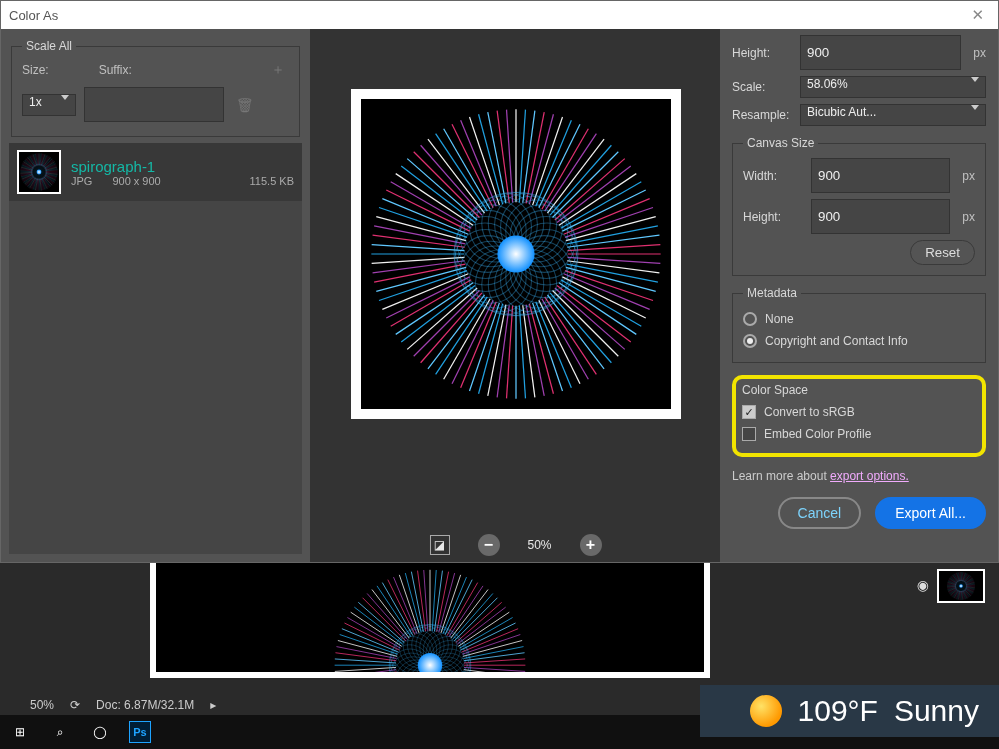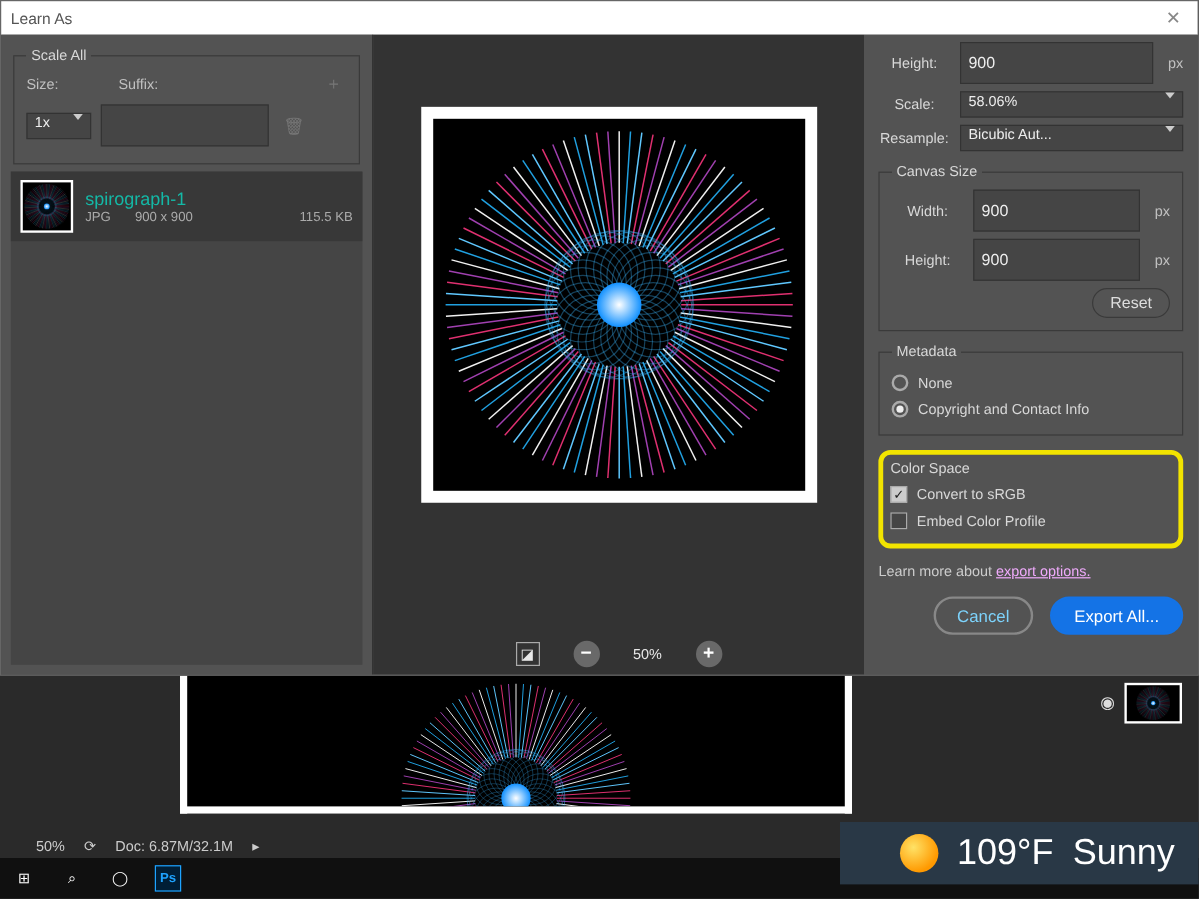--- a/index.html
+++ b/index.html
@@ -42,20 +42,21 @@
     font-size: 15px;
     padding: 0 6px;
     cursor: pointer;
   }
 
   .dialog-body {
     flex: 1;
     display: flex;
     background: #535353;
     position: relative;
+    border-radius: 25px;
   }
 
   
   .left-panel {
     width: 310px;
     display: flex;
     flex-direction: column;
     background: #535353;
     border-right: 1px solid #333;
   }
@@ -188,21 +189,21 @@
     display: flex;
     flex-direction: column;
     gap: 6px;
     overflow: hidden;
   }
   .field-row {
     display: flex;
     align-items: center;
     gap: 8px;
   }
-  .field-row label { width: 60px; text-align: center; color: #d8d8d8; }
+  .field-row label { width: 60px; text-align: left; color: #d8d8d8; }
   .field-row .unit { color: #c0c0c0; margin-left:4px; }
   .field-row .select, .field-row .text-input { flex:1; width: 100px; }
   fieldset.group {
     border: 1px solid #3a3a3a;
     padding: 8px 10px 10px 10px;
     margin: 4px 0 0 0;
   }
   fieldset.group legend { padding: 0 4px; color: #d8d8d8; }
   .reset-row { text-align: right; margin-top:6px; }
   .btn {
@@ -627,21 +628,21 @@
   <div class="status-strip">
     <span>50%</span>
     <span>⟳</span>
     <span>Doc: 6.87M/32.1M</span>
     <span>▸</span>
   </div>
 </div>
 
 <div class="dialog">
   <div class="titlebar">
-    <span>Learn As</span>
+    <span>Color As</span>
     <span class="spacer"></span>
     <span class="close">✕</span>
   </div>
 
   <div class="dialog-body">
 
     <div class="left-panel">
       <fieldset class="scale-box">
         <legend>Scale All</legend>
         <div class="scale-row1">

